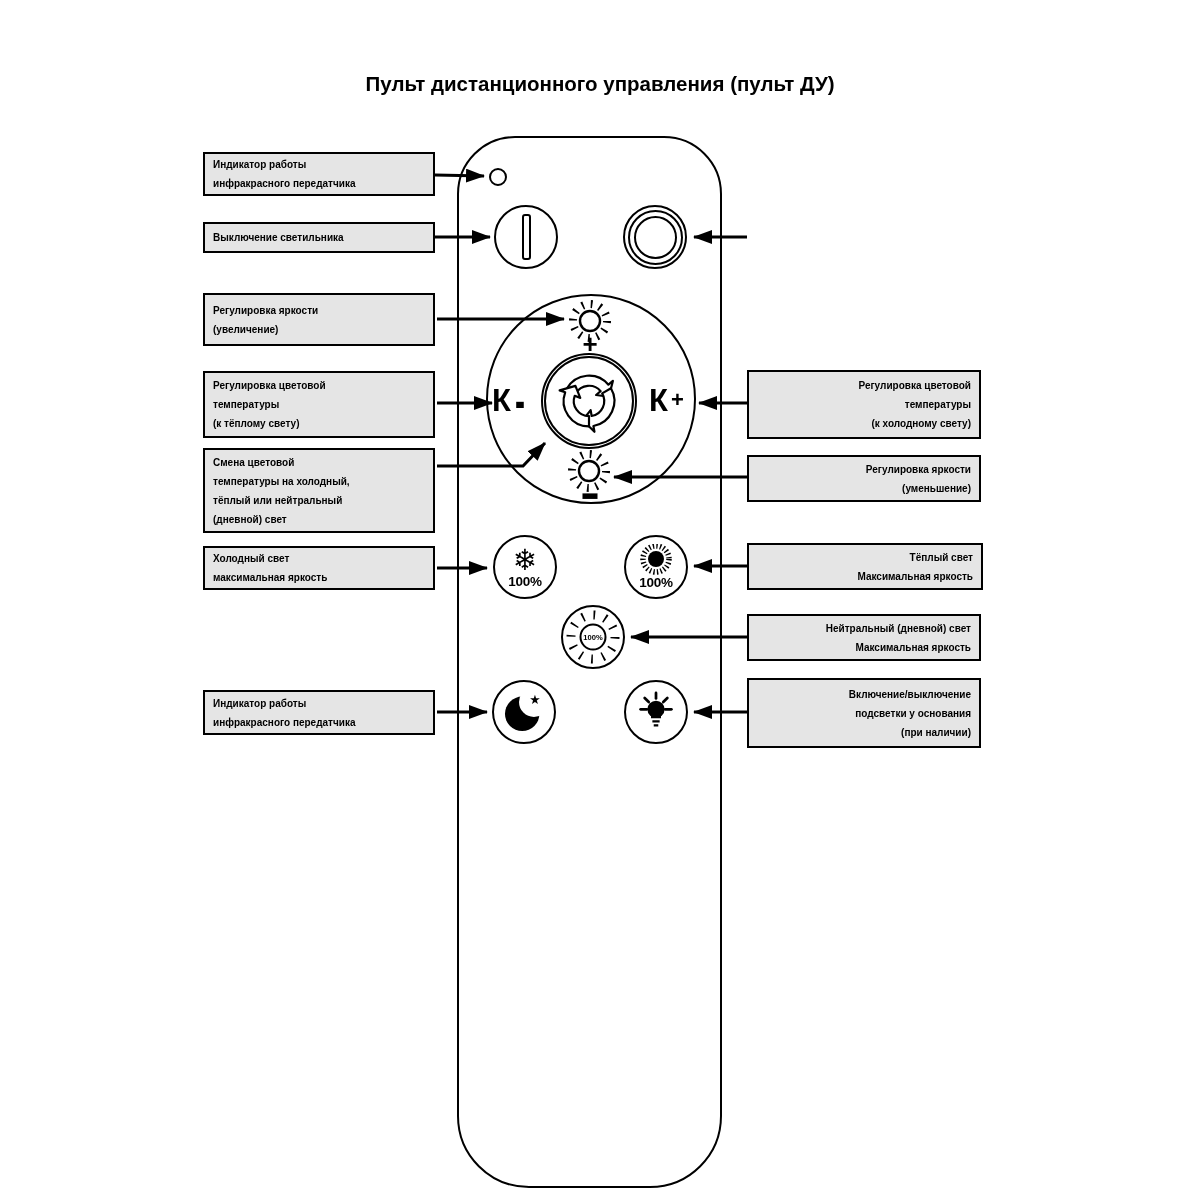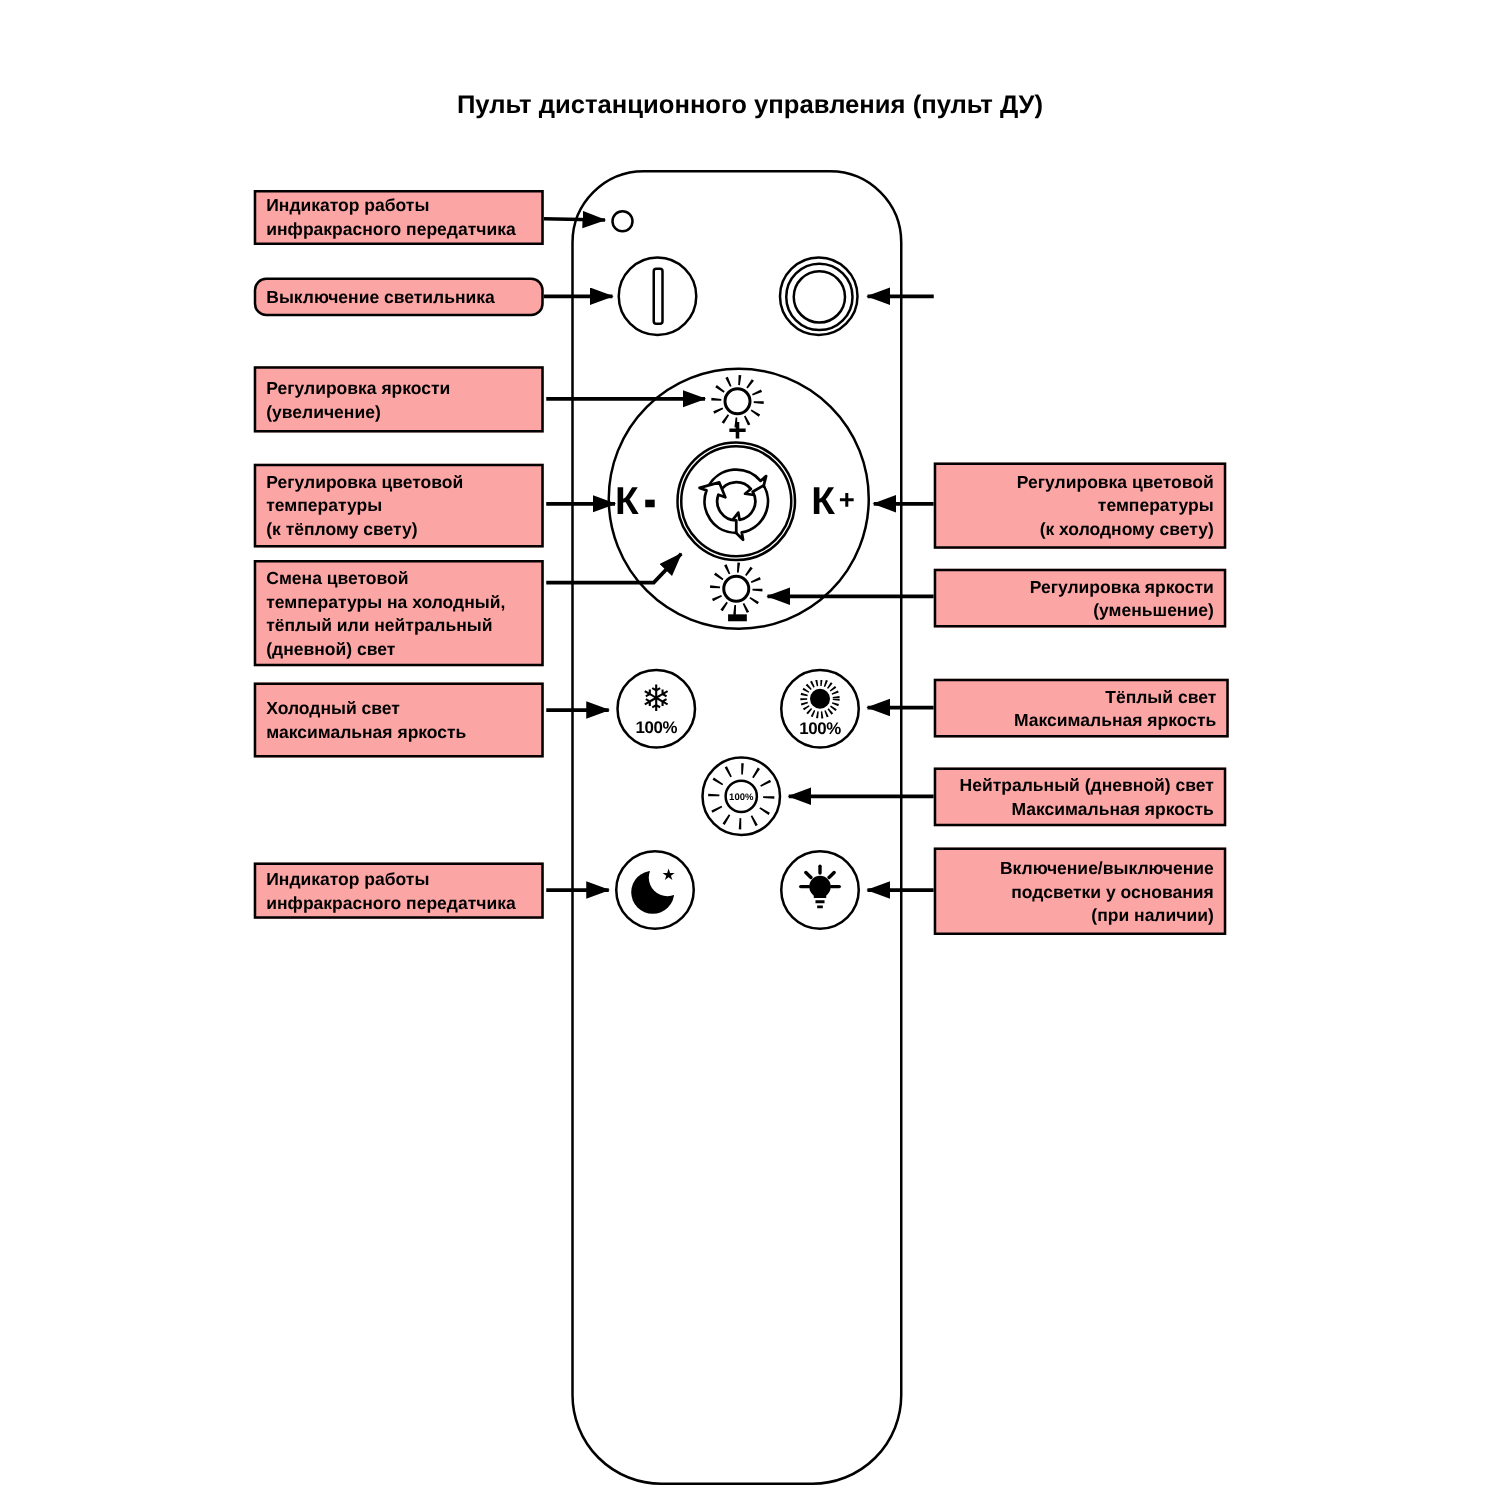--- a/index.html
+++ b/index.html
@@ -5,22 +5,22 @@
   html,body{margin:0;padding:0;background:#fff;}
   .canvas{position:relative;width:1200px;height:1200px;background:#fff;
           font-family:"Liberation Sans","DejaVu Sans",sans-serif;color:#000;overflow:hidden;}
   .abs{position:absolute;box-sizing:border-box;}
   .title{top:12px;left:0;right:0;text-align:center;font-size:27px;font-weight:bold;letter-spacing:.2px;}
   .subtitle{top:72px;left:0;right:0;text-align:center;font-size:20.5px;font-weight:bold;}
   .remote{left:457px;top:136px;width:265px;height:1052px;border:2px solid #000;
           border-radius:58px 58px 72px 72px;background:#fff;z-index:0;}
   .circle{border:2.5px solid #000;border-radius:50%;background:#fff;display:flex;
           align-items:center;justify-content:center;z-index:1;}
-  .lbox{border:2px solid #000;background:#fca5a5;z-index:4;display:flex;align-items:center;
-        font-size:14px;line-height:19px;font-weight:bold;white-space:pre-line;
+  .lbox{border:2px solid #000;background:#e5e5e5;z-index:4;display:flex;align-items:center;
+        font-size:10px;line-height:19px;font-weight:bold;white-space:pre-line;
         padding:2px 8px;}
   .lbox.right{justify-content:flex-end;text-align:right;}
   .arrows{left:0;top:0;width:1200px;height:1200px;z-index:3;pointer-events:none;}
   .btn-col{display:flex;flex-direction:column;align-items:center;justify-content:center;line-height:1;}
   .pct{font-size:13.5px;font-weight:bold;letter-spacing:-.3px;}
   .k-group{display:flex;align-items:center;height:36px;z-index:2;}
   .k-letter{font-size:31px;font-weight:bold;line-height:34px;}
   .k-dash{display:inline-block;font-size:30px;font-weight:bold;transform:scaleY(1.7);margin-left:4px;line-height:30px;}
   .k-plus{display:inline-block;font-size:22px;font-weight:bold;margin-left:3px;transform:translateY(-1px);}
   .pm{display:flex;align-items:center;justify-content:center;z-index:2;font-weight:bold;}
@@ -150,31 +150,31 @@
       <line x1="747" y1="403" x2="699" y2="403" marker-end="url(#ah)"></line>
       <line x1="747" y1="477" x2="614" y2="477" marker-end="url(#ah)"></line>
       <line x1="747" y1="566" x2="694" y2="566" marker-end="url(#ah)"></line>
       <line x1="747" y1="637" x2="631" y2="637" marker-end="url(#ah)"></line>
       <line x1="747" y1="712" x2="694" y2="712" marker-end="url(#ah)"></line>
     </g>
   </svg>
 
   <div class="abs lbox" style="left:203px;top:152px;width:232px;height:44px;">Индикатор работы
 инфракрасного передатчика</div>
-  <div class="abs lbox" style="left:203px;top:222px;width:232px;height:31px;border-radius:10px;">Выключение светильника</div>
+  <div class="abs lbox" style="left:203px;top:222px;width:232px;height:31px;">Выключение светильника</div>
   <div class="abs lbox" style="left:203px;top:293px;width:232px;height:53px;">Регулировка яркости
 (увеличение)</div>
   <div class="abs lbox" style="left:203px;top:371px;width:232px;height:67px;">Регулировка цветовой
 температуры
 (к тёплому свету)</div>
   <div class="abs lbox" style="left:203px;top:448px;width:232px;height:85px;">Смена цветовой
 температуры на холодный,
 тёплый или нейтральный
 (дневной) свет</div>
-  <div class="abs lbox" style="left:203px;top:546px;width:232px;height:60px;">Холодный свет
+  <div class="abs lbox" style="left:203px;top:546px;width:232px;height:44px;">Холодный свет
 максимальная яркость</div>
   <div class="abs lbox" style="left:203px;top:690px;width:232px;height:45px;">Индикатор работы
 инфракрасного передатчика</div>
 
   <div class="abs lbox right" style="left:747px;top:370px;width:234px;height:69px;">Регулировка цветовой
 температуры
 (к холодному свету)</div>
   <div class="abs lbox right" style="left:747px;top:455px;width:234px;height:47px;">Регулировка яркости
 (уменьшение)</div>
   <div class="abs lbox right" style="left:747px;top:543px;width:236px;height:47px;">Тёплый свет

